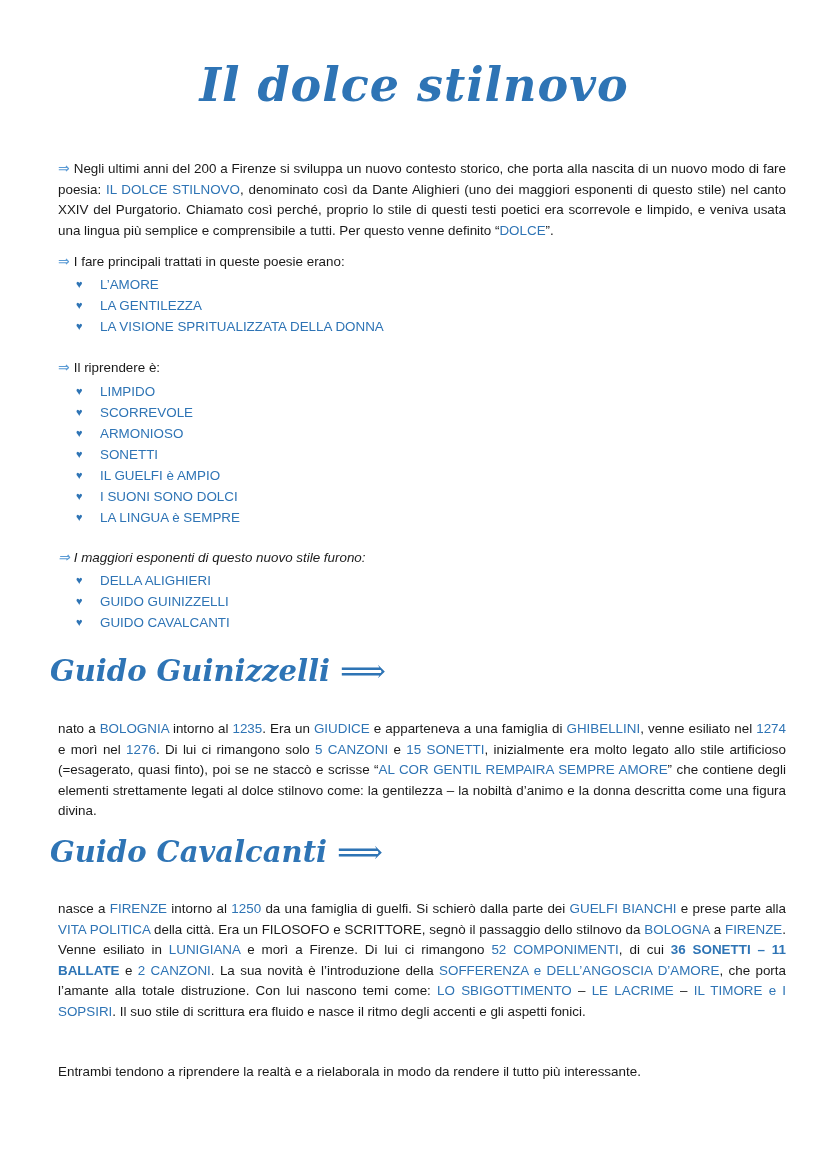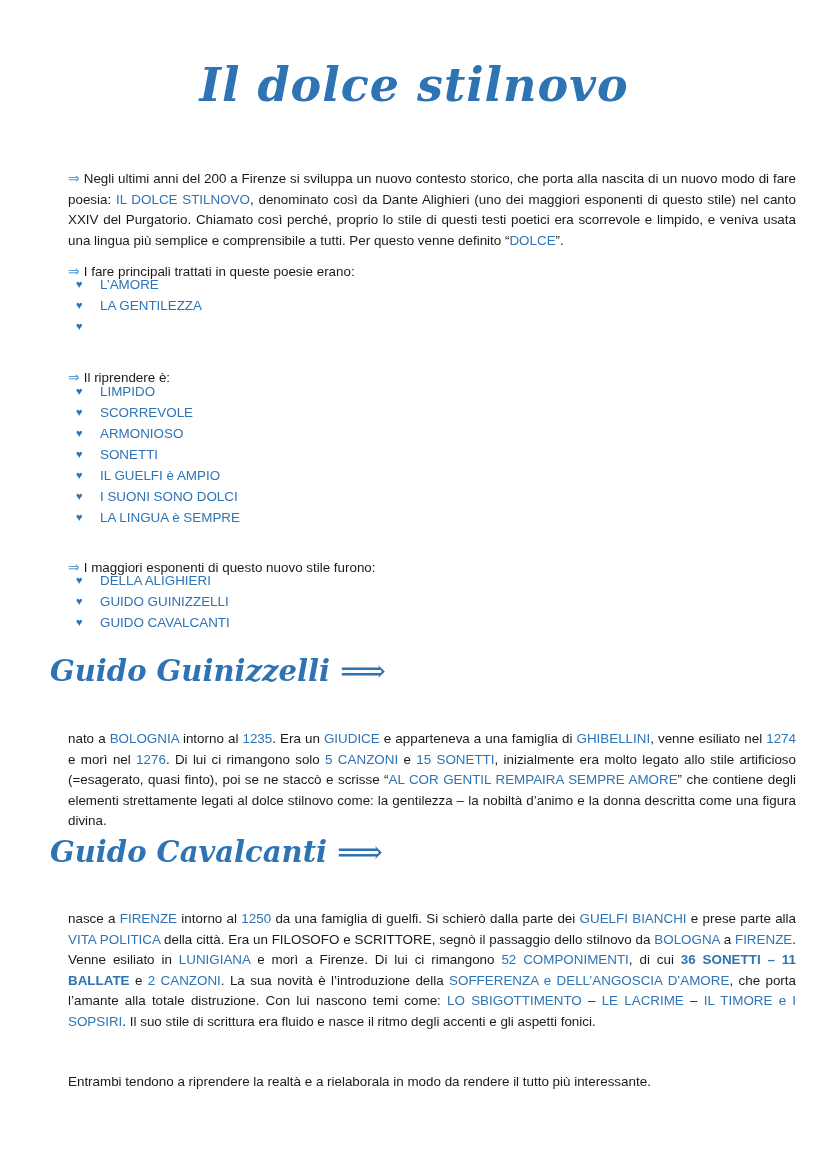--- a/index.html
+++ b/index.html
@@ -21,21 +21,21 @@
       font-style: italic;
       font-weight: bold;
       font-size: 46px;
       color: #2e74b5;
       letter-spacing: 1px;
       margin: 0;
     }
     .para {
       font-size: 13.4px;
       line-height: 20.5px;
-      margin: 18px;
+      margin: 8px;
       text-align: justify;
     }
     .hl { color: #2e74b5; }
     .b { font-weight: bold; }
     .arrow { color: #5b9bd5; font-size: 14px; margin-right: 4px; }
     ul.hearts { list-style: none; margin: 0; padding: 0 0 0 26px; }
     ul.hearts li {
       font-size: 13.4px;
       line-height: 21px;
       color: #2e74b5;
@@ -79,20 +79,21 @@
     <li>
         <span class="heart">♥</span>
         <span>L’AMORE</span>
       </li>
     <li>
         <span class="heart">♥</span>
         <span>LA GENTILEZZA</span>
       </li>
     <li>
         <span class="heart">♥</span>
+        <span>LA VISIONE SPRITUALIZZATA DELLA DONNA</span>
       </li>
   </ul>
 
   <p class="para abs" style="top:349px;">
     <span class="arrow">⇒</span><span>Il riprendere è:</span>
   </p>
   <ul class="hearts abs" style="top:381px;">
     <li>
         <span class="heart">♥</span>
         <span>LIMPIDO</span>
@@ -116,21 +117,21 @@
     <li>
         <span class="heart">♥</span>
         <span>I SUONI SONO DOLCI</span>
       </li>
     <li>
         <span class="heart">♥</span>
         <span>LA LINGUA è SEMPRE</span>
       </li>
   </ul>
 
-  <p class="para abs" style="top:539px;">
+  <p class="para abs" style="top:539px;font-style:italic;">
     <span class="arrow">⇒</span><span>I maggiori esponenti di questo nuovo stile furono:</span>
   </p>
   <ul class="hearts abs" style="top:570px;">
     <li>
         <span class="heart">♥</span>
         <span>DELLA ALIGHIERI</span>
       </li>
     <li>
         <span class="heart">♥</span>
         <span>GUIDO GUINIZZELLI</span>

